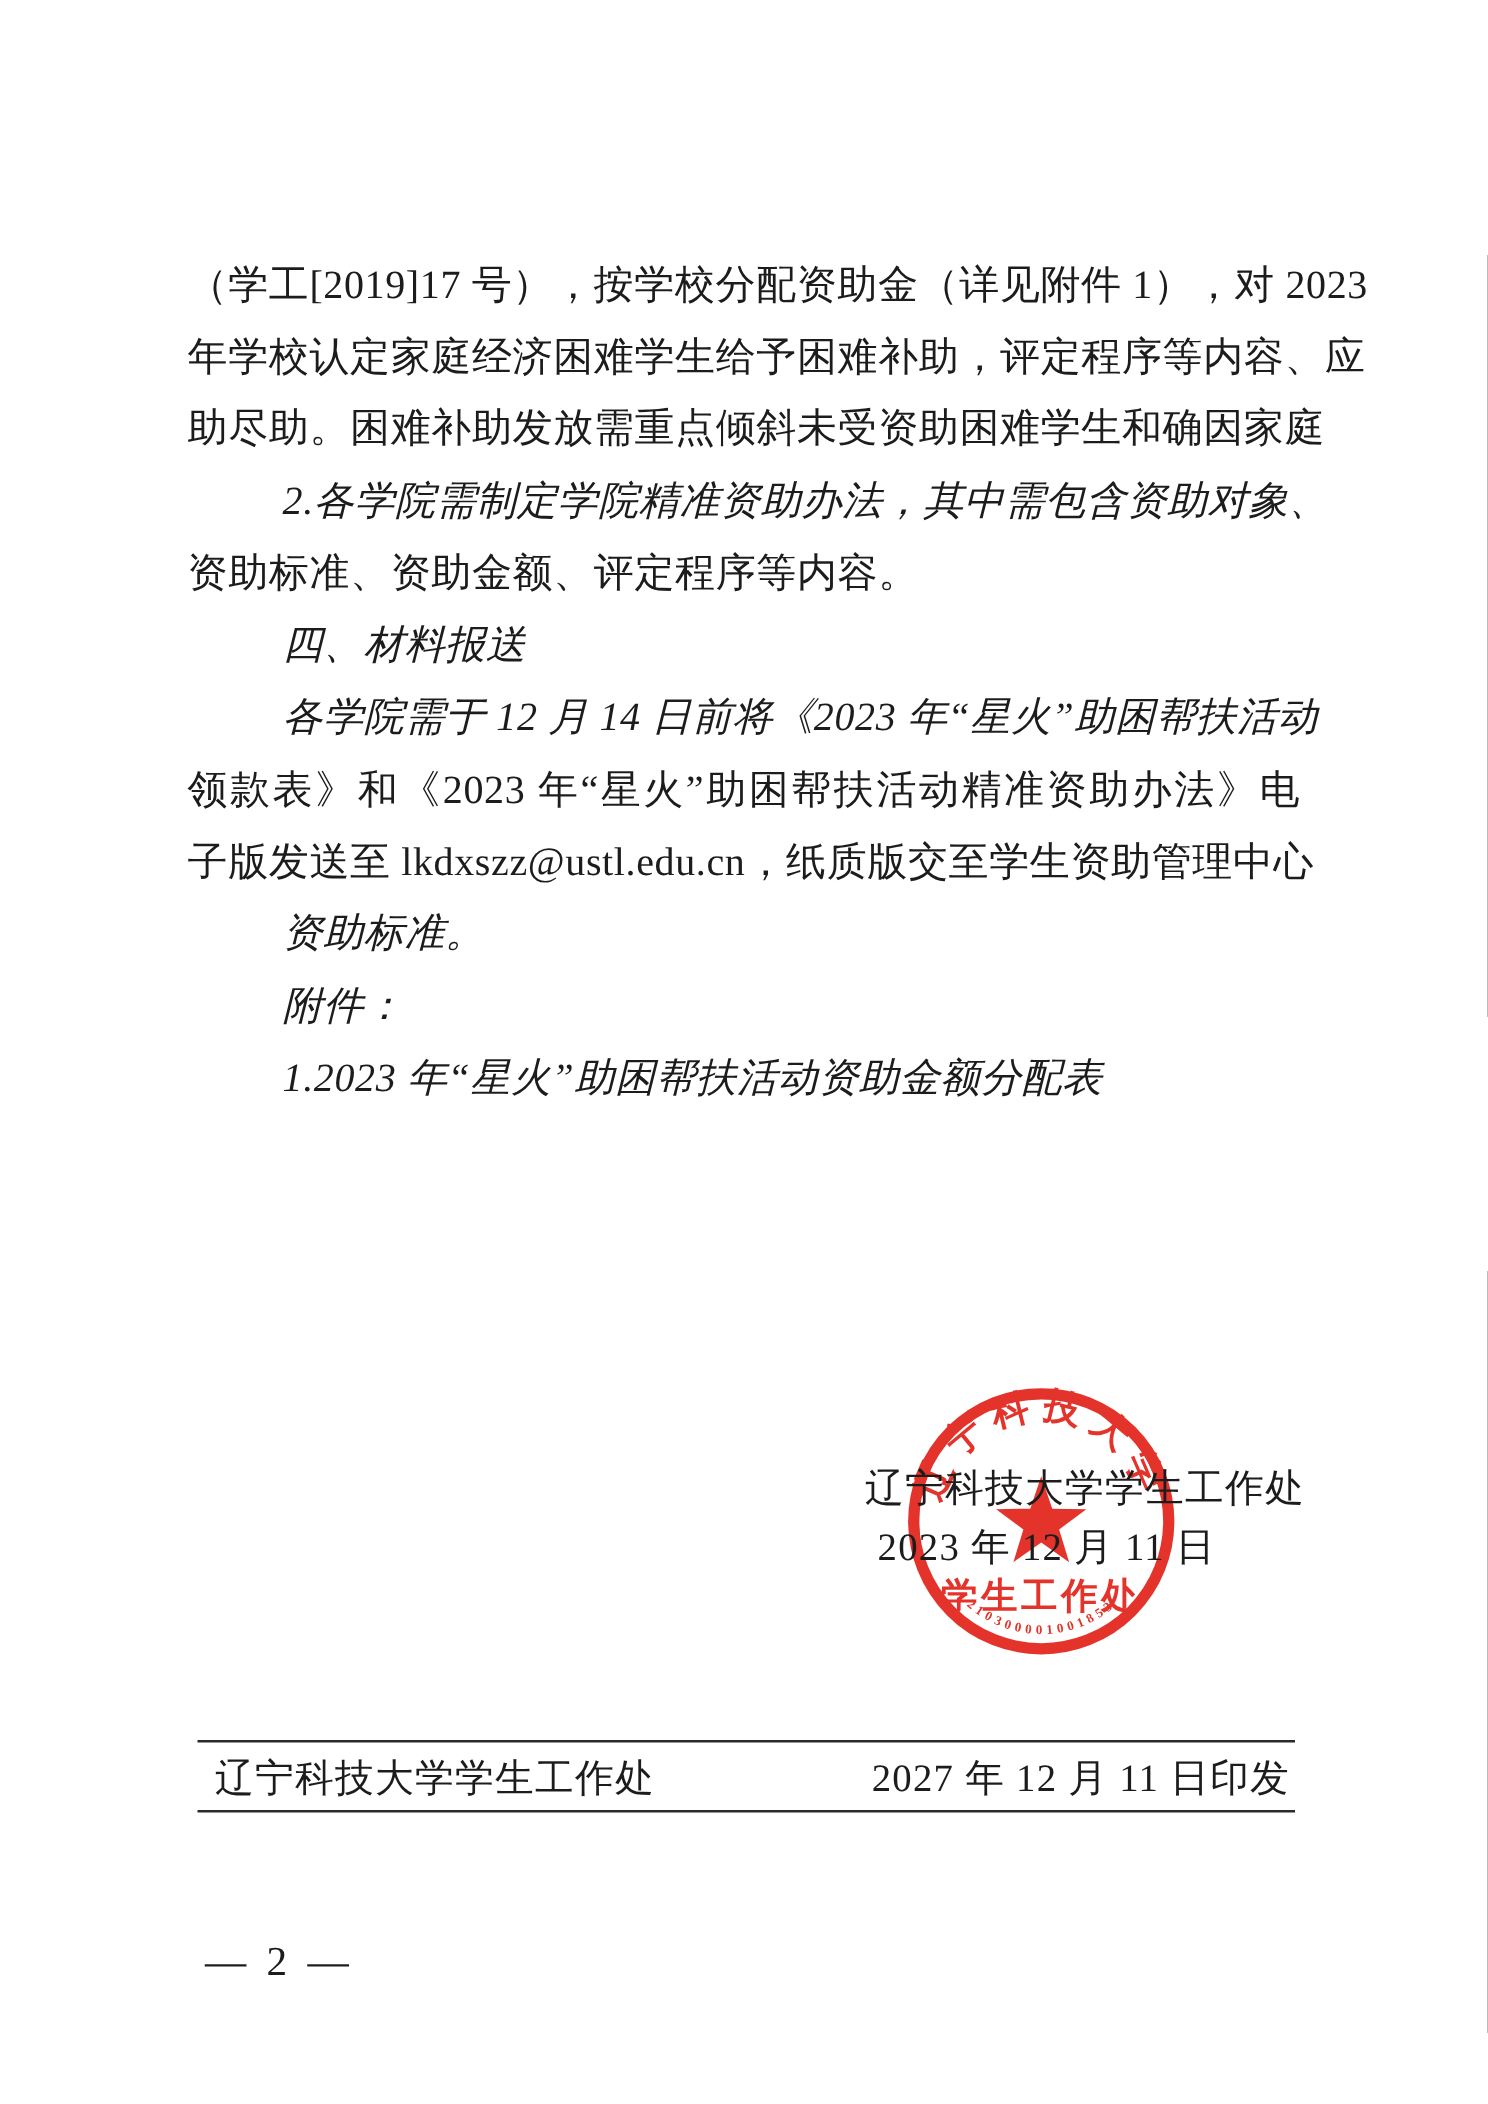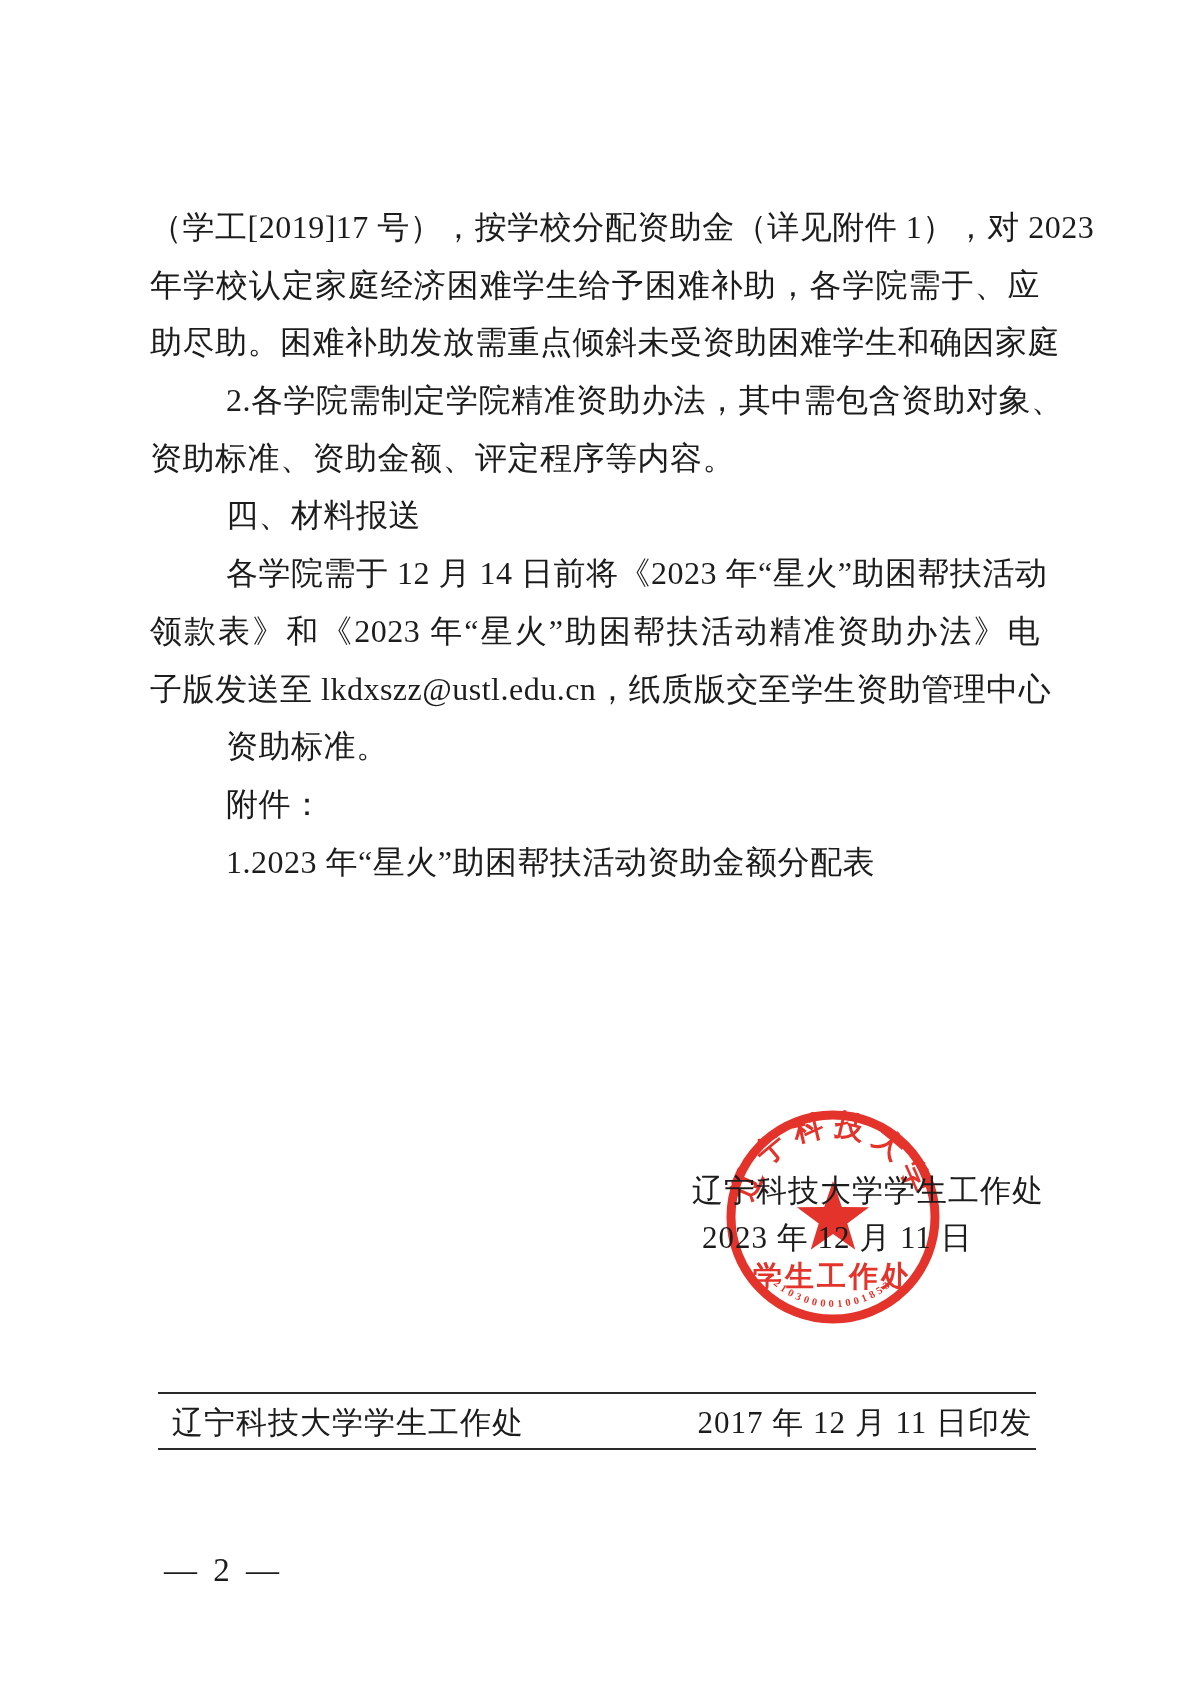--- a/index.html
+++ b/index.html
@@ -18,21 +18,21 @@
     width:890px;
   }
   .line{
     height:57.7px;
     line-height:57.7px;
     font-size:32px;
     white-space:nowrap;
     text-align:left;
     letter-spacing:0.5px;
   }
-  .line.indent{padding-left:76px;}
+  .line.indent{padding-left:76px;font-style:italic;}
   .line.full{
     text-align:justify;
     text-align-last:justify;
   }
   .sig-org{
     position:absolute;
     left:692px;top:1170px;
     font-size:31px;
     white-space:nowrap;
     letter-spacing:1px;
@@ -79,21 +79,21 @@
     letter-spacing:4px;
   }
 </style>
 </head>
 <body>
 
 <div class="page">
 
   <div class="body-text">
     <div class="line full">（学工[2019]17 号），按学校分配资助金（详见附件 1），对 2023</div>
-    <div class="line full">年学校认定家庭经济困难学生给予困难补助，各学院需于、应</div>
+    <div class="line full">年学校认定家庭经济困难学生给予困难补助，评定程序等内容、应</div>
     <div class="line full">助尽助。困难补助发放需重点倾斜未受资助困难学生和确因家庭</div>
     <div class="line indent full">2.各学院需制定学院精准资助办法，其中需包含资助对象、</div>
     <div class="line">资助标准、资助金额、评定程序等内容。</div>
     <div class="line indent">四、材料报送</div>
     <div class="line indent full">各学院需于 12 月 14 日前将《2023 年“星火”助困帮扶活动</div>
     <div class="line full">领款表》和《2023 年“星火”助困帮扶活动精准资助办法》电</div>
     <div class="line full">子版发送至 lkdxszz@ustl.edu.cn，纸质版交至学生资助管理中心</div>
     <div class="line indent">资助标准。</div>
     <div class="line indent">附件：</div>
     <div class="line indent">1.2023 年“星火”助困帮扶活动资助金额分配表</div>
@@ -115,18 +115,18 @@
         <textPath href="#arcBot" startOffset="50%" text-anchor="middle">210300001001853</textPath>
       </text>
     </g>
   </svg>
 
   <div class="sig-org">辽宁科技大学学生工作处</div>
   <div class="sig-date">2023 年 12 月 11 日</div>
 
   <div class="footer-rule rule-top"></div>
   <div class="footer-left">辽宁科技大学学生工作处</div>
-  <div class="footer-right">2017 年 12 月 11 日印发</div>
+  <div class="footer-right">2027 年 12 月 11 日印发</div>
   <div class="footer-rule rule-bottom"></div>
 
   <div class="page-number">— 2 —</div>
 
 </div>
 
 </body></html>

